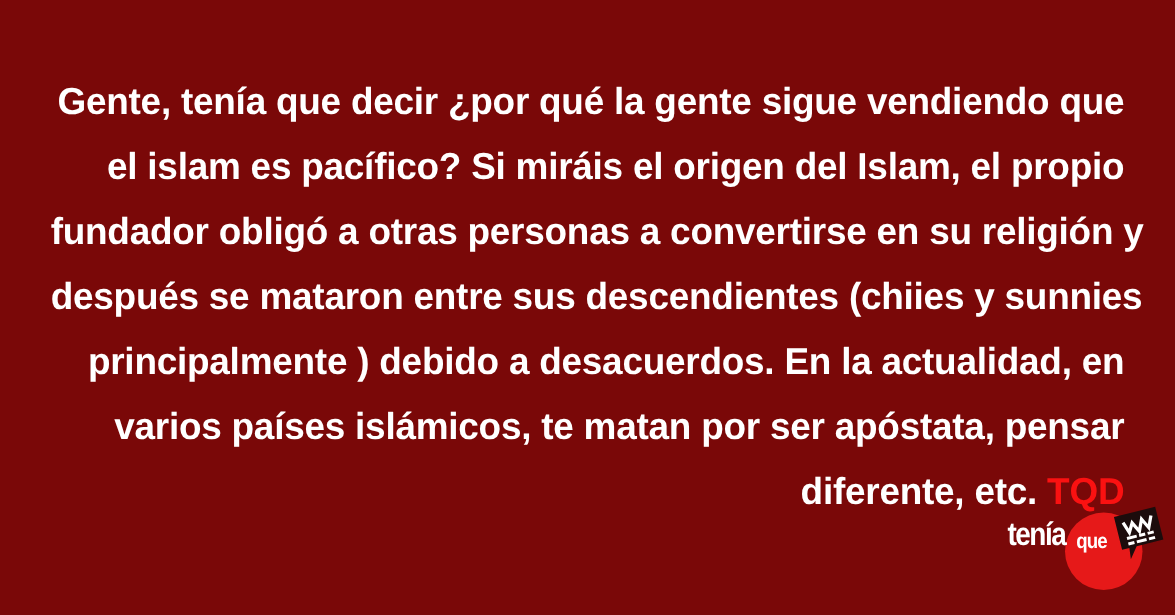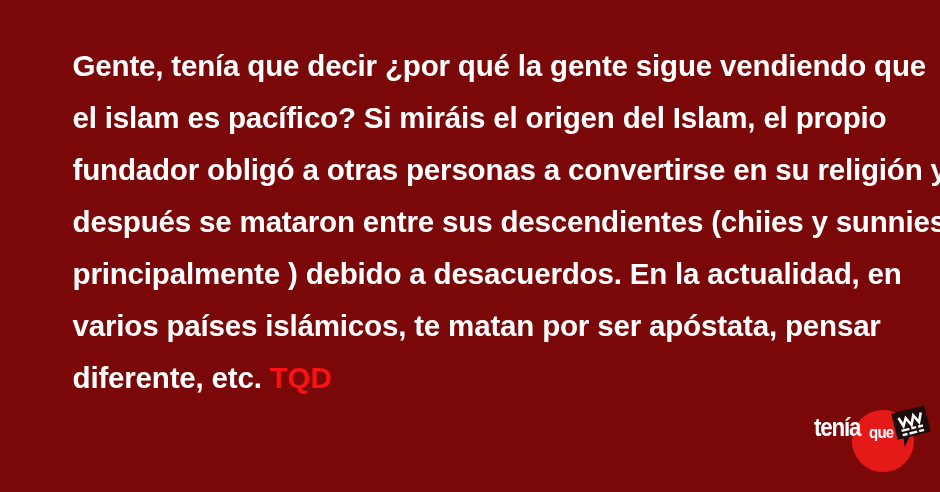--- a/index.html
+++ b/index.html
@@ -18,24 +18,23 @@
     height: 492px;
     background: #7a0808;
     overflow: hidden;
   }
 
   
   #quote-block {
     position: absolute;
     left: 50%;
     transform: translateX(-50%);
-    top: 40px;
+    top: 56px;
     width: 872px;
-    text-align: left;
-    margin-left: 32px;
+    text-align: right;
   }
   .quote-line {
     display: block;
     color: #ffffff;
     font-family: "Liberation Sans", sans-serif;
     font-weight: bold;
     font-size: 30px;
     line-height: 52px;
     letter-spacing: -0.2px;
     white-space: nowrap;
@@ -57,21 +56,21 @@
     position: absolute;
     left: 62px;
     top: 8px;
     width: 62px;
     height: 62px;
     border-radius: 50%;
     background: #e61919;
   }
   #logo-wordmark {
     position: absolute;
-    left: 16px;
+    left: 8px;
     top: 10px;
     width: 130px;
     height: 62px;
     text-align: center;
   }
   .logo-row {
     position: absolute;
     left: 0;
     white-space: nowrap;
     font-family: "Liberation Sans", sans-serif;

